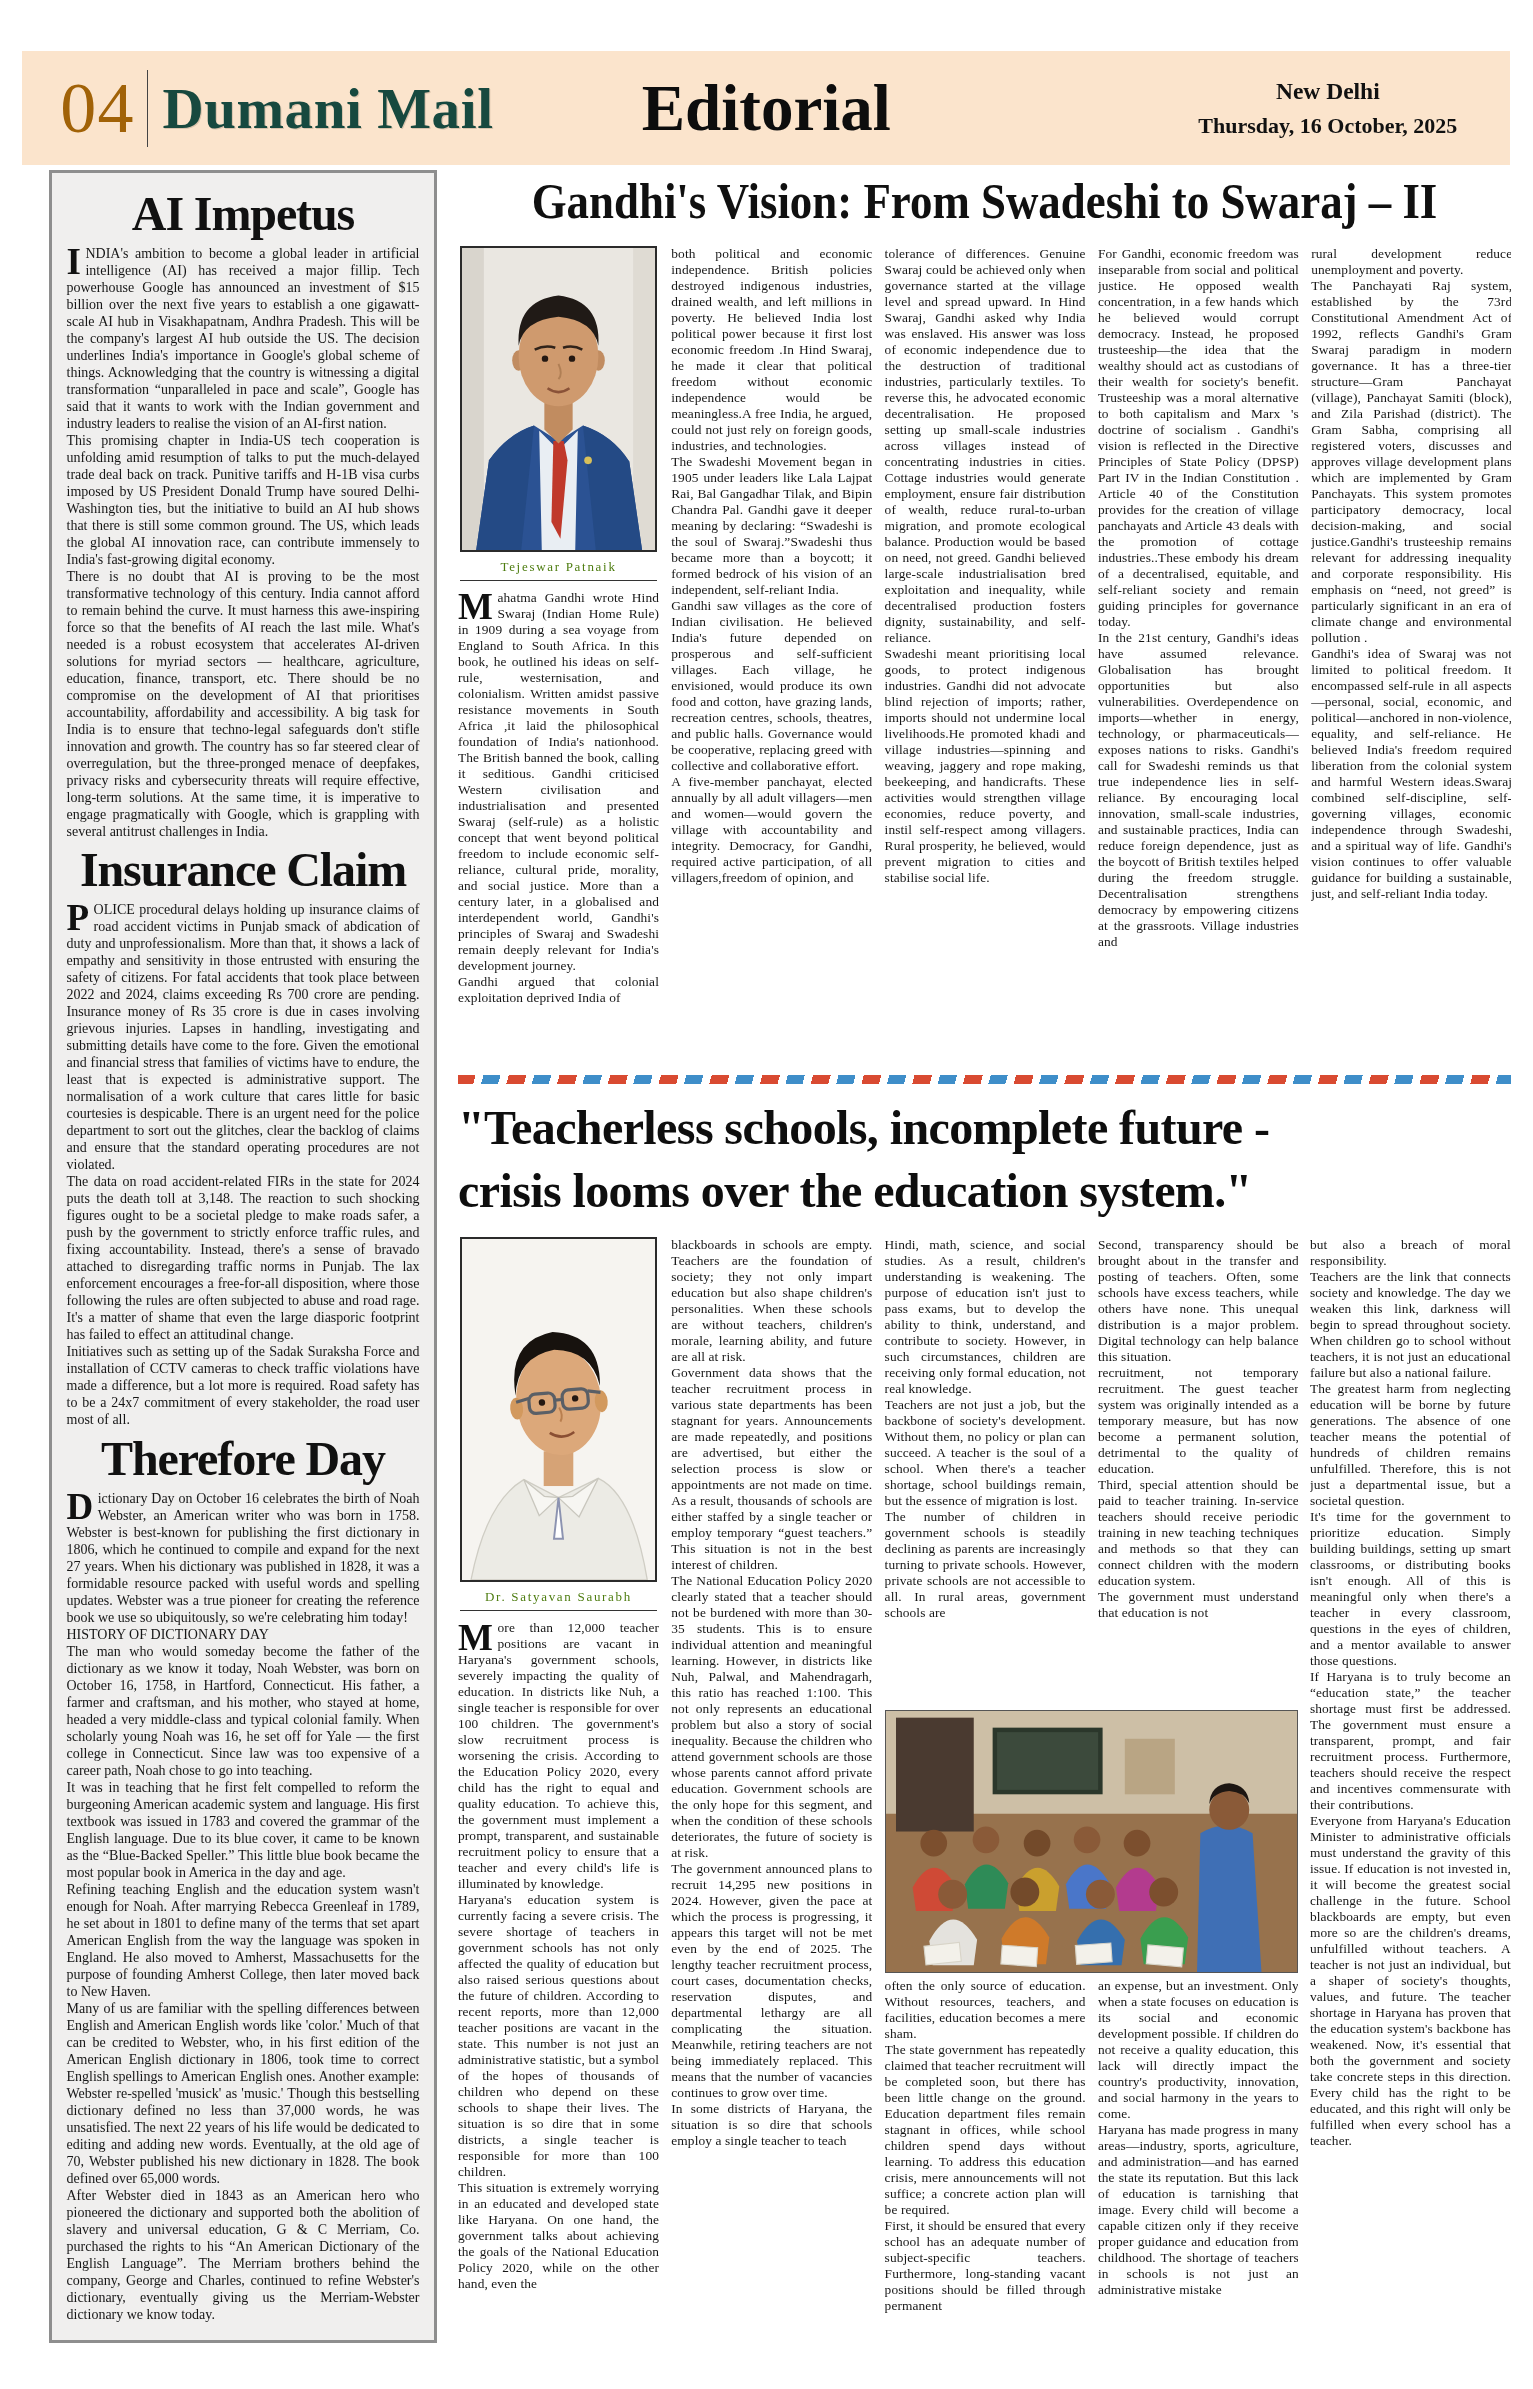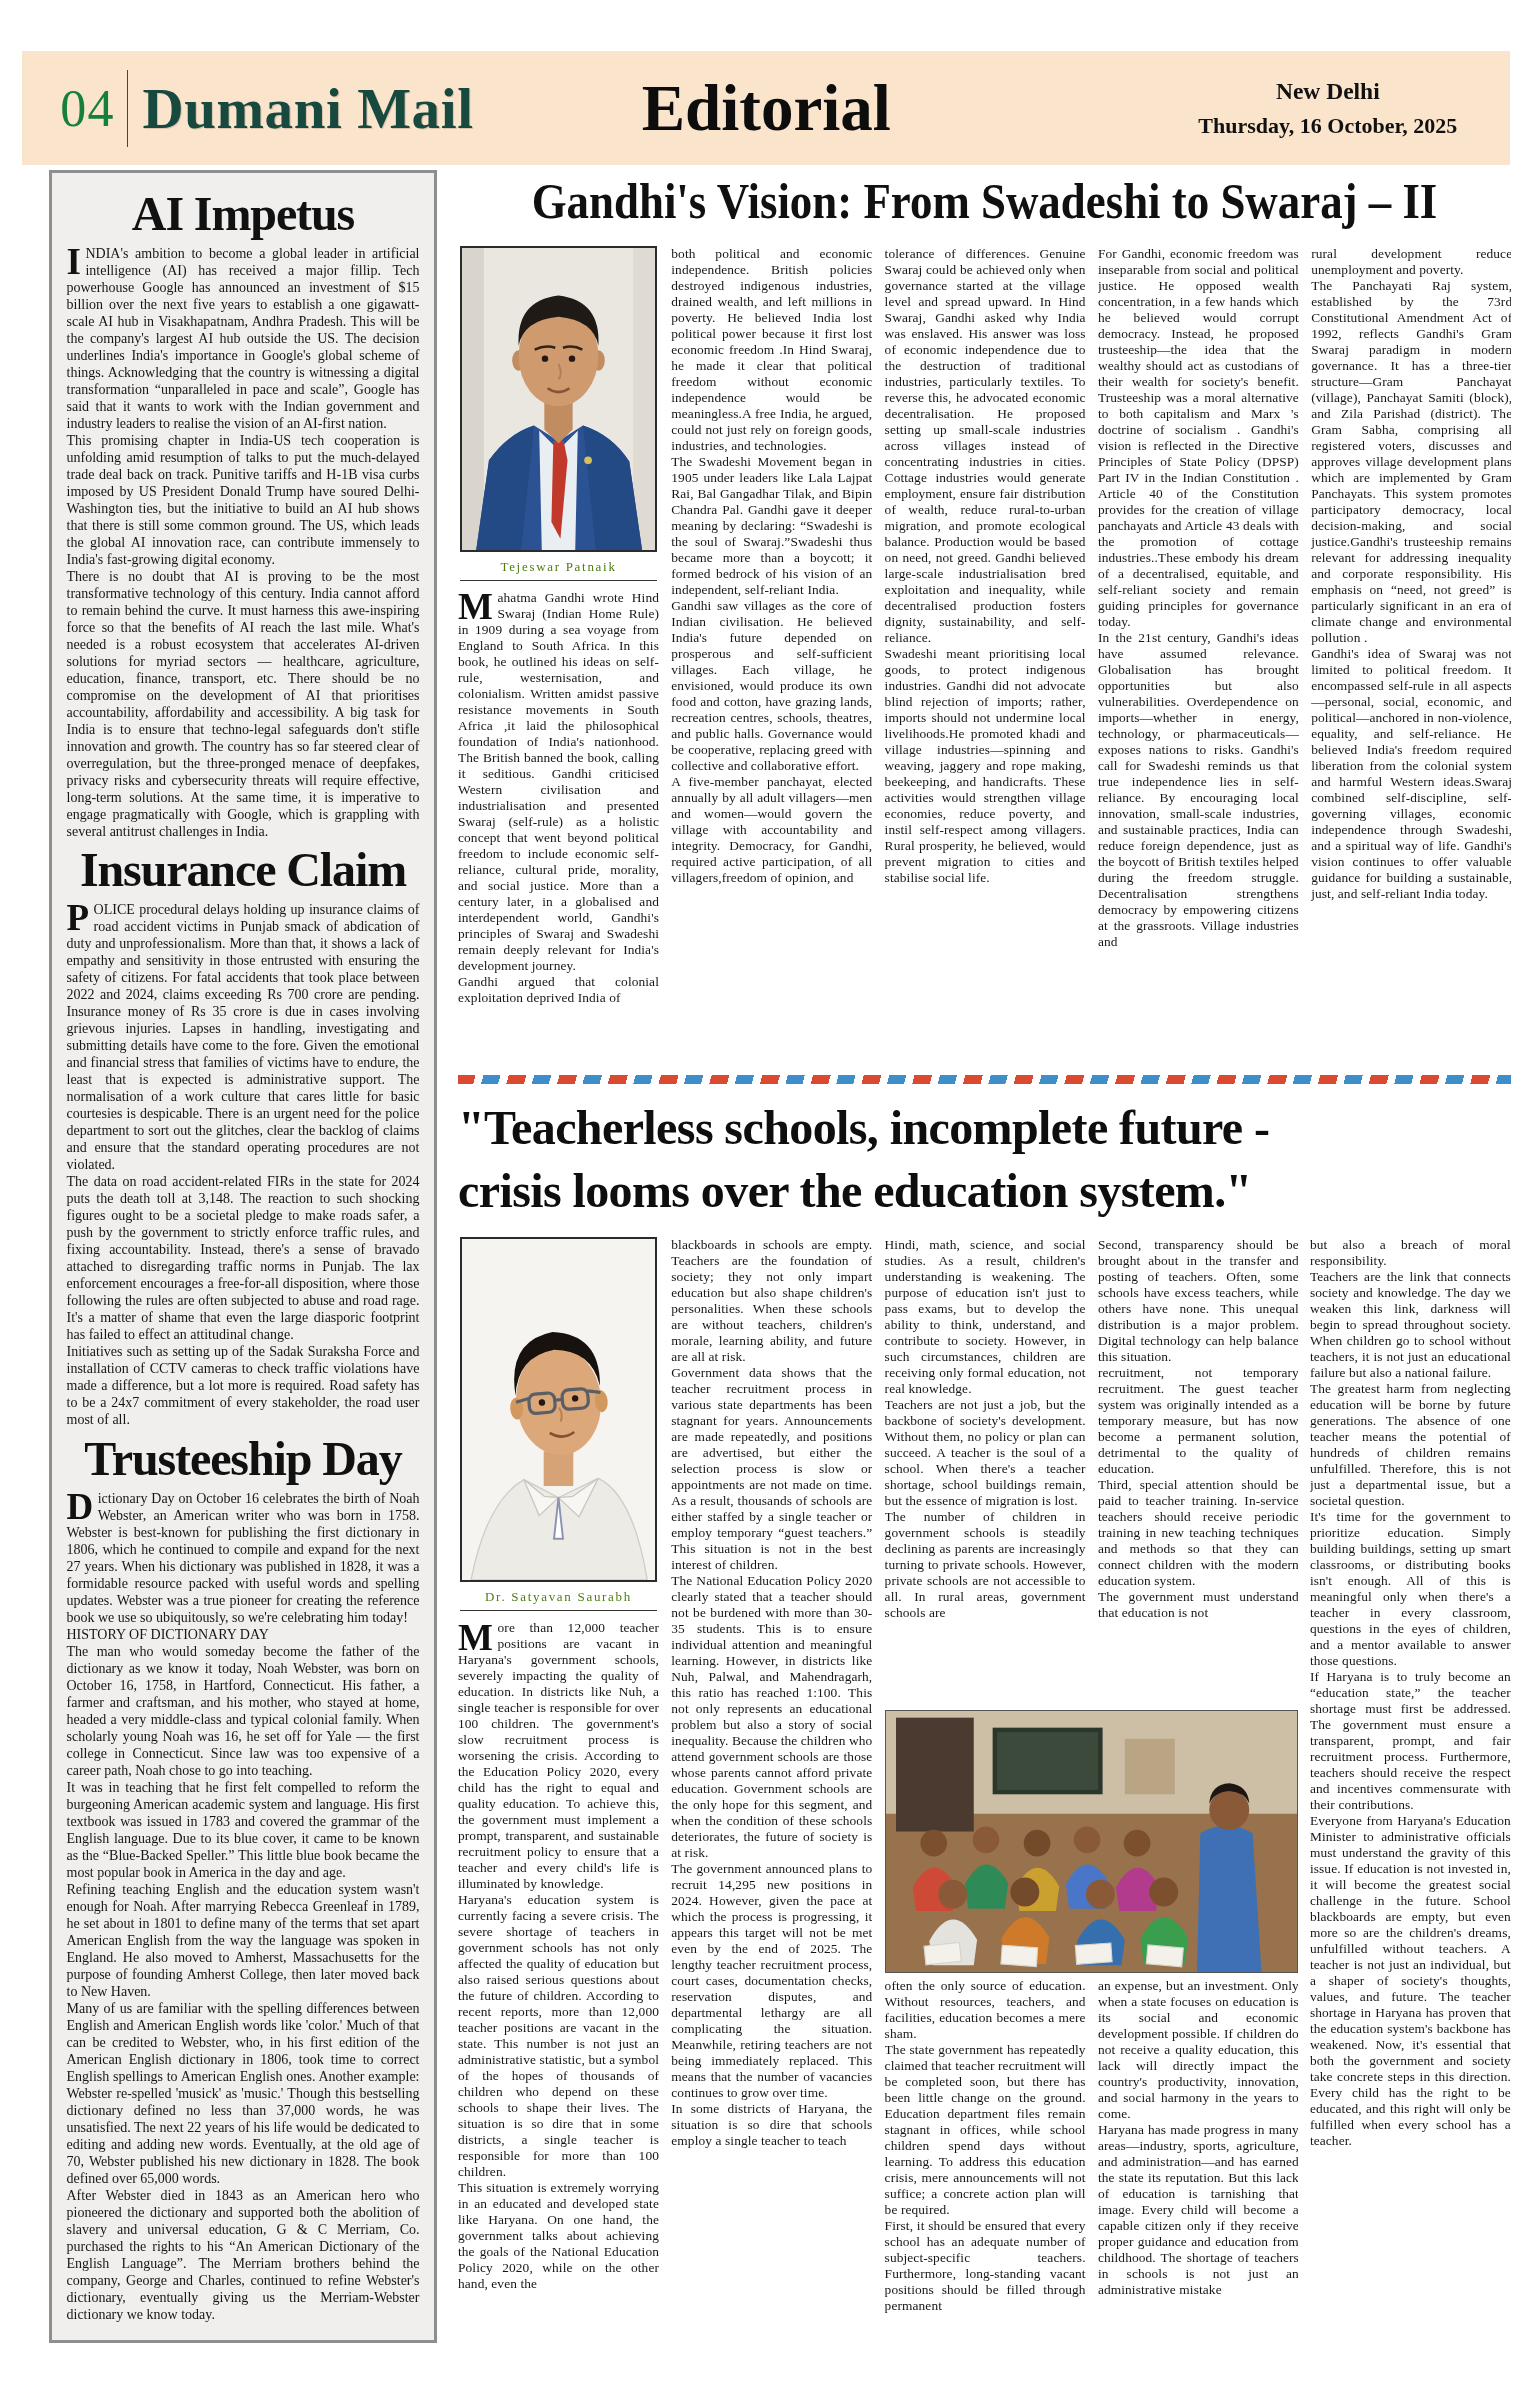--- a/index.html
+++ b/index.html
@@ -1,21 +1,21 @@
 <!DOCTYPE html>
 <html style="font-size:9px"><head>
 <meta charset="utf-8">
 <style>
   html,body{margin:0;padding:0;background:#dedede;}
   .page{position:relative;width:1533px;height:2389px;background:#ffffff;overflow:hidden;
         font-family:"Liberation Serif","DejaVu Serif",serif;color:#151515;}
   
   .masthead{position:absolute;left:22.3px;top:51px;width:1488px;height:114px;background:#fbe4cc;
             display:flex;align-items:center;}
-  .pagenum{font-size:52px;font-weight:400;color:#15803d;margin-left:38px;letter-spacing:1.1px;}
+  .pagenum{font-size:72px;font-weight:400;color:#a16207;margin-left:38px;letter-spacing:1.1px;}
   .mast-rule{width:1.1px;height:77px;background:#444;margin:0 14.5px 0 12.3px;}
   .brand{font-size:57px;font-weight:700;color:#17493f;letter-spacing:0.6px;text-shadow:1.1px 1.1px 0 #d9c3ac;}
   .section{position:absolute;left:50%;transform:translateX(-50%);font-size:65px;font-weight:700;color:#0d0d0d;letter-spacing:0;}
   .dateline{position:absolute;right:53px;top:50%;transform:translateY(-50%);text-align:center;font-weight:700;color:#111;}
   .dateline .city{font-size:23.5px;margin-bottom:7.8px;}
   .dateline .date{font-size:22px;}
   
   .left-box{position:absolute;left:49px;top:170px;width:388px;min-height:1949px;box-sizing:border-box;
             background:#f0efee;border:3.4px solid #8e8e8e;padding:10px 14.5px 17px 14.5px;}
   .lb-article h2{margin:5.6px 0 5.6px 0;text-align:center;font-size:48px;font-weight:700;color:#111;letter-spacing:-1.1px;line-height:1.05;}
@@ -78,21 +78,21 @@
     </section>
     <section class="lb-article">
       <h2>Insurance Claim</h2>
       <div class="body dropcap">
           <p>POLICE procedural delays holding up insurance claims of road accident victims in Punjab smack of abdication of duty and unprofessionalism. More than that, it shows a lack of empathy and sensitivity in those entrusted with ensuring the safety of citizens. For fatal accidents that took place between 2022 and 2024, claims exceeding Rs 700 crore are pending. Insurance money of Rs 35 crore is due in cases involving grievous injuries. Lapses in handling, investigating and submitting details have come to the fore. Given the emotional and financial stress that families of victims have to endure, the least that is expected is administrative support. The normalisation of a work culture that cares little for basic courtesies is despicable. There is an urgent need for the police department to sort out the glitches, clear the backlog of claims and ensure that the standard operating procedures are not violated.</p>
           <p>The data on road accident-related FIRs in the state for 2024 puts the death toll at 3,148. The reaction to such shocking figures ought to be a societal pledge to make roads safer, a push by the government to strictly enforce traffic rules, and fixing accountability. Instead, there's a sense of bravado attached to disregarding traffic norms in Punjab. The lax enforcement encourages a free-for-all disposition, where those following the rules are often subjected to abuse and road rage. It's a matter of shame that even the large diasporic footprint has failed to effect an attitudinal change.</p>
           <p>Initiatives such as setting up of the Sadak Suraksha Force and installation of CCTV cameras to check traffic violations have made a difference, but a lot more is required. Road safety has to be a 24x7 commitment of every stakeholder, the road user most of all.</p>
         </div>
     </section>
     <section class="lb-article">
-      <h2>Trusteeship Day</h2>
+      <h2>Therefore Day</h2>
       <div class="body dropcap">
           <p>Dictionary Day on October 16 celebrates the birth of Noah Webster, an American writer who was born in 1758. Webster is best-known for publishing the first dictionary in 1806, which he continued to compile and expand for the next 27 years. When his dictionary was published in 1828, it was a formidable resource packed with useful words and spelling updates. Webster was a true pioneer for creating the reference book we use so ubiquitously, so we're celebrating him today!</p>
           <p>HISTORY OF DICTIONARY DAY</p>
           <p>The man who would someday become the father of the dictionary as we know it today, Noah Webster, was born on October 16, 1758, in Hartford, Connecticut. His father, a farmer and craftsman, and his mother, who stayed at home, headed a very middle-class and typical colonial family. When scholarly young Noah was 16, he set off for Yale — the first college in Connecticut. Since law was too expensive of a career path, Noah chose to go into teaching.</p>
           <p>It was in teaching that he first felt compelled to reform the burgeoning American academic system and language. His first textbook was issued in 1783 and covered the grammar of the English language. Due to its blue cover, it came to be known as the “Blue-Backed Speller.” This little blue book became the most popular book in America in the day and age.</p>
           <p>Refining teaching English and the education system wasn't enough for Noah. After marrying Rebecca Greenleaf in 1789, he set about in 1801 to define many of the terms that set apart American English from the way the language was spoken in England. He also moved to Amherst, Massachusetts for the purpose of founding Amherst College, then later moved back to New Haven.</p>
           <p>Many of us are familiar with the spelling differences between English and American English words like 'color.' Much of that can be credited to Webster, who, in his first edition of the American English dictionary in 1806, took time to correct English spellings to American English ones. Another example: Webster re-spelled 'musick' as 'music.' Though this bestselling dictionary defined no less than 37,000 words, he was unsatisfied. The next 22 years of his life would be dedicated to editing and adding new words. Eventually, at the old age of 70, Webster published his new dictionary in 1828. The book defined over 65,000 words.</p>
           <p>After Webster died in 1843 as an American hero who pioneered the dictionary and supported both the abolition of slavery and universal education, G &amp; C Merriam, Co. purchased the rights to his “An American Dictionary of the English Language”. The Merriam brothers behind the company, George and Charles, continued to refine Webster's dictionary, eventually giving us the Merriam-Webster dictionary we know today.</p>
         </div>
     </section>

